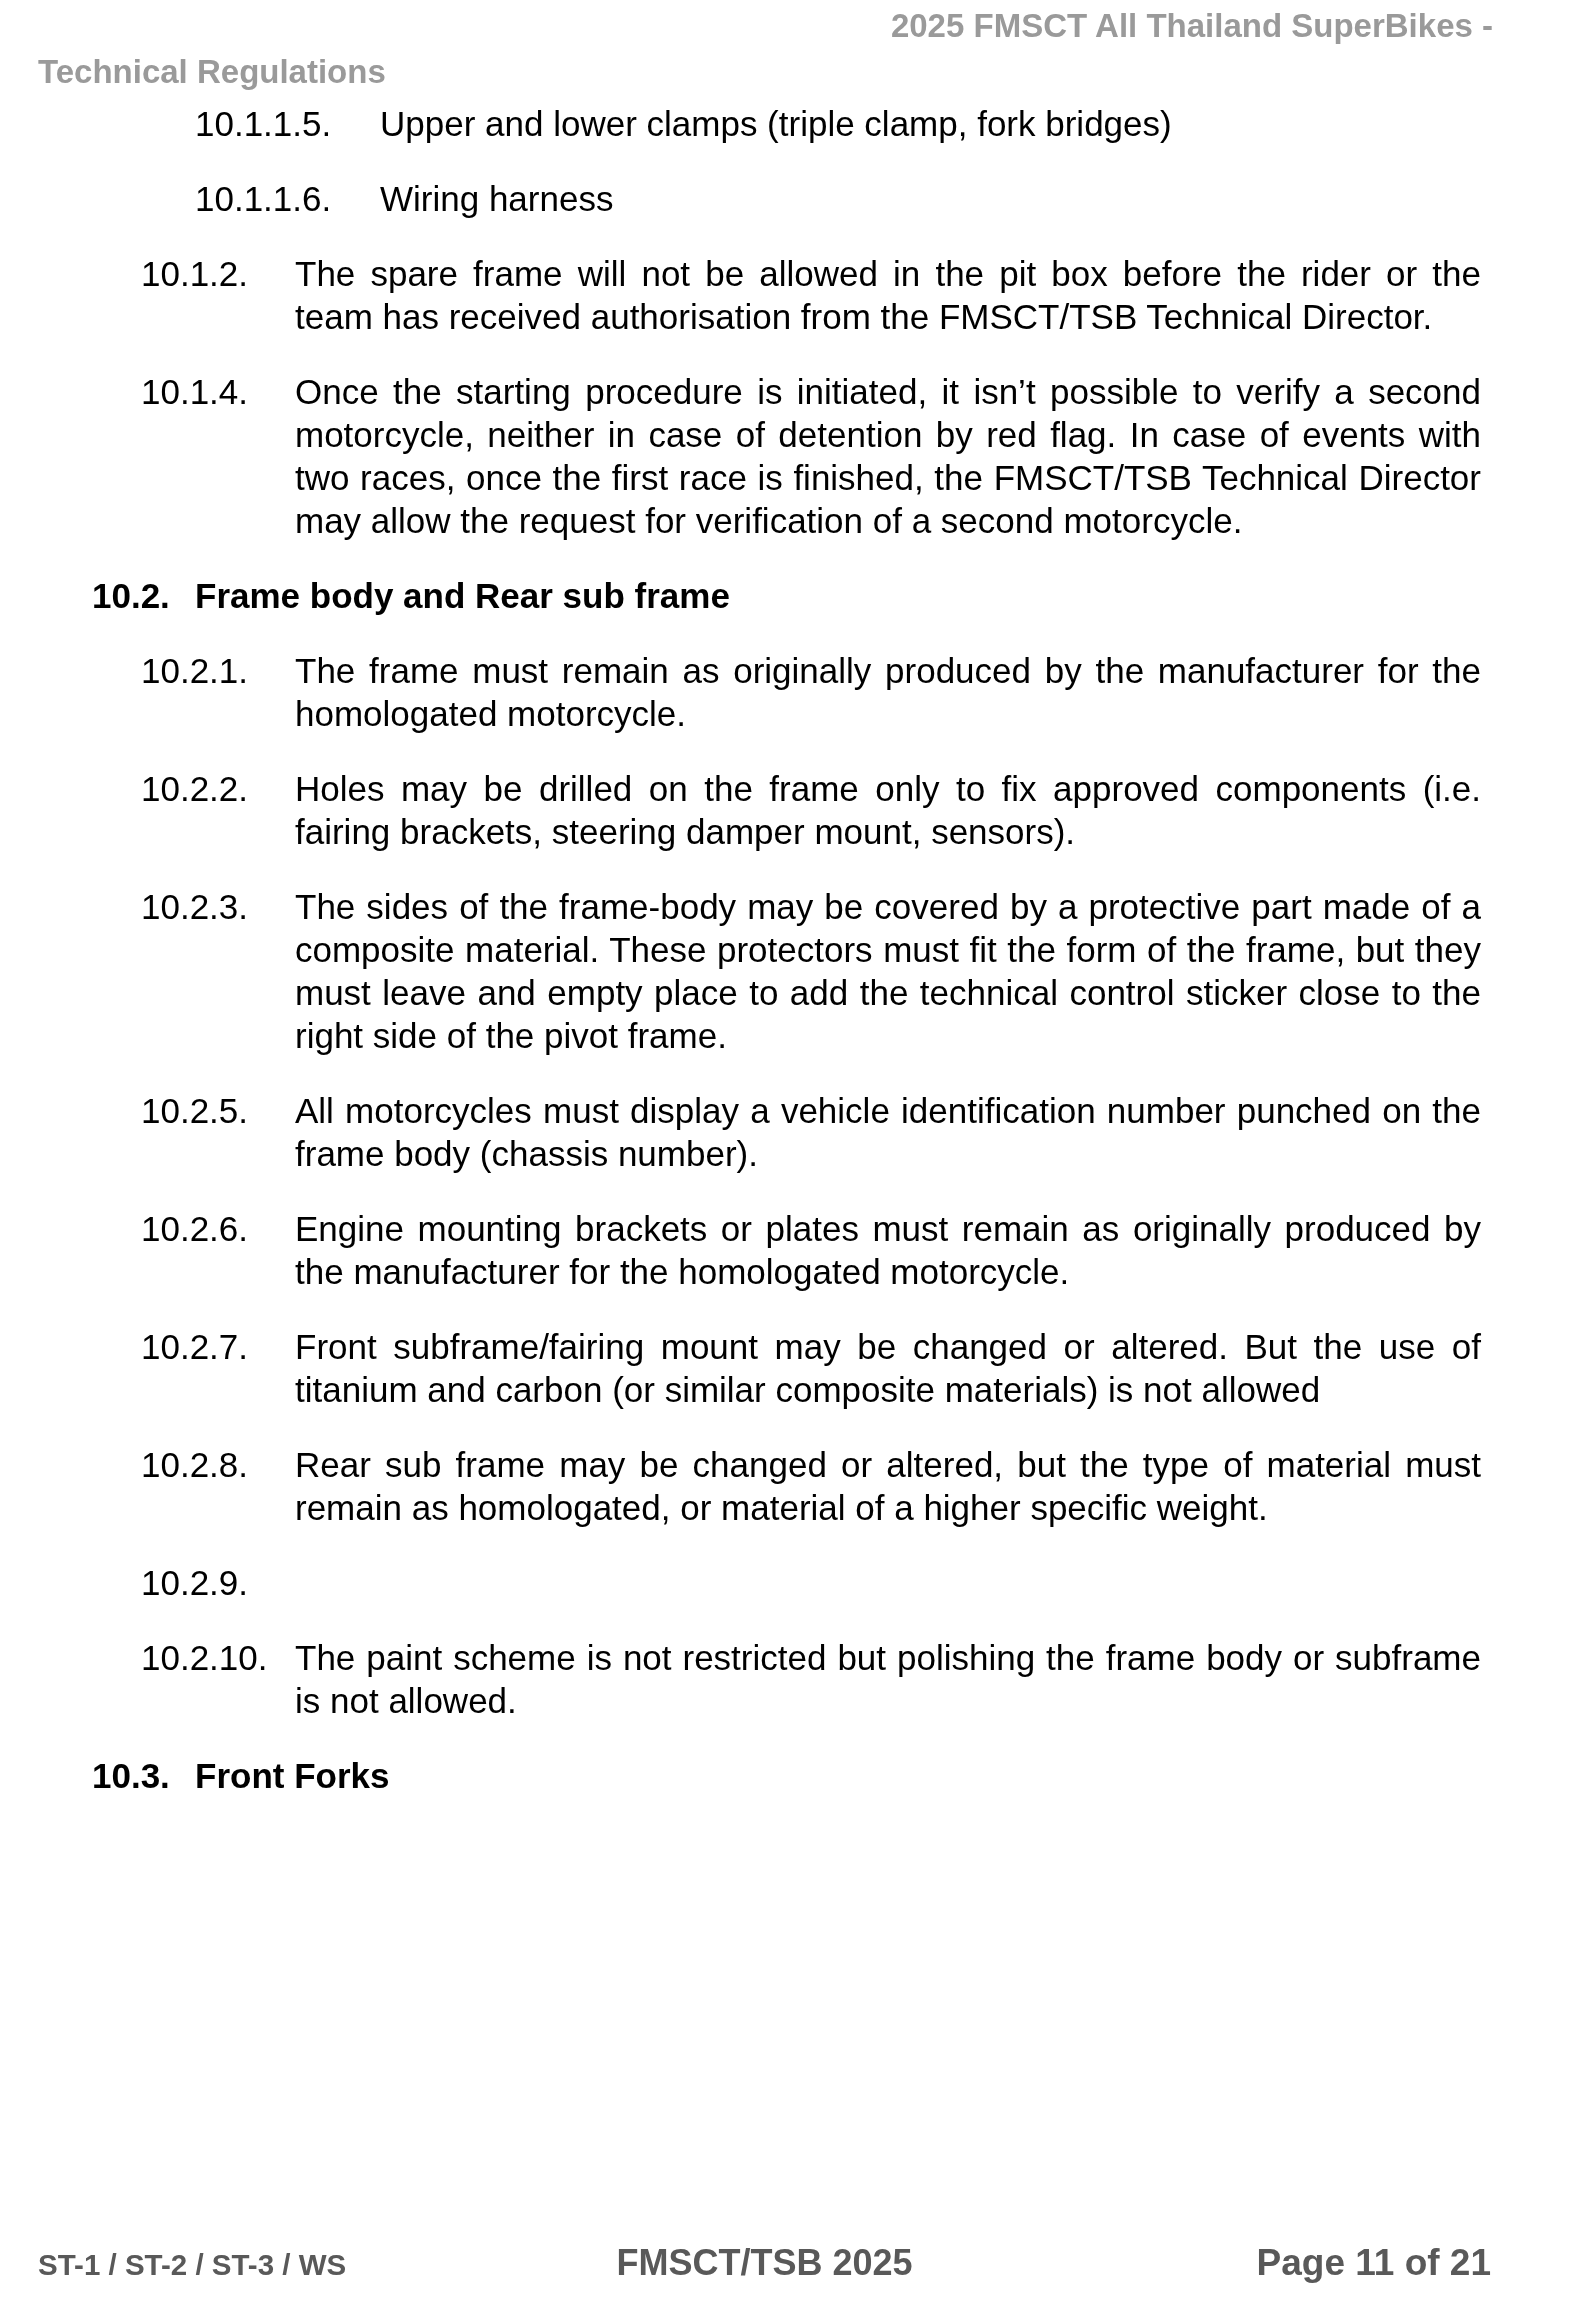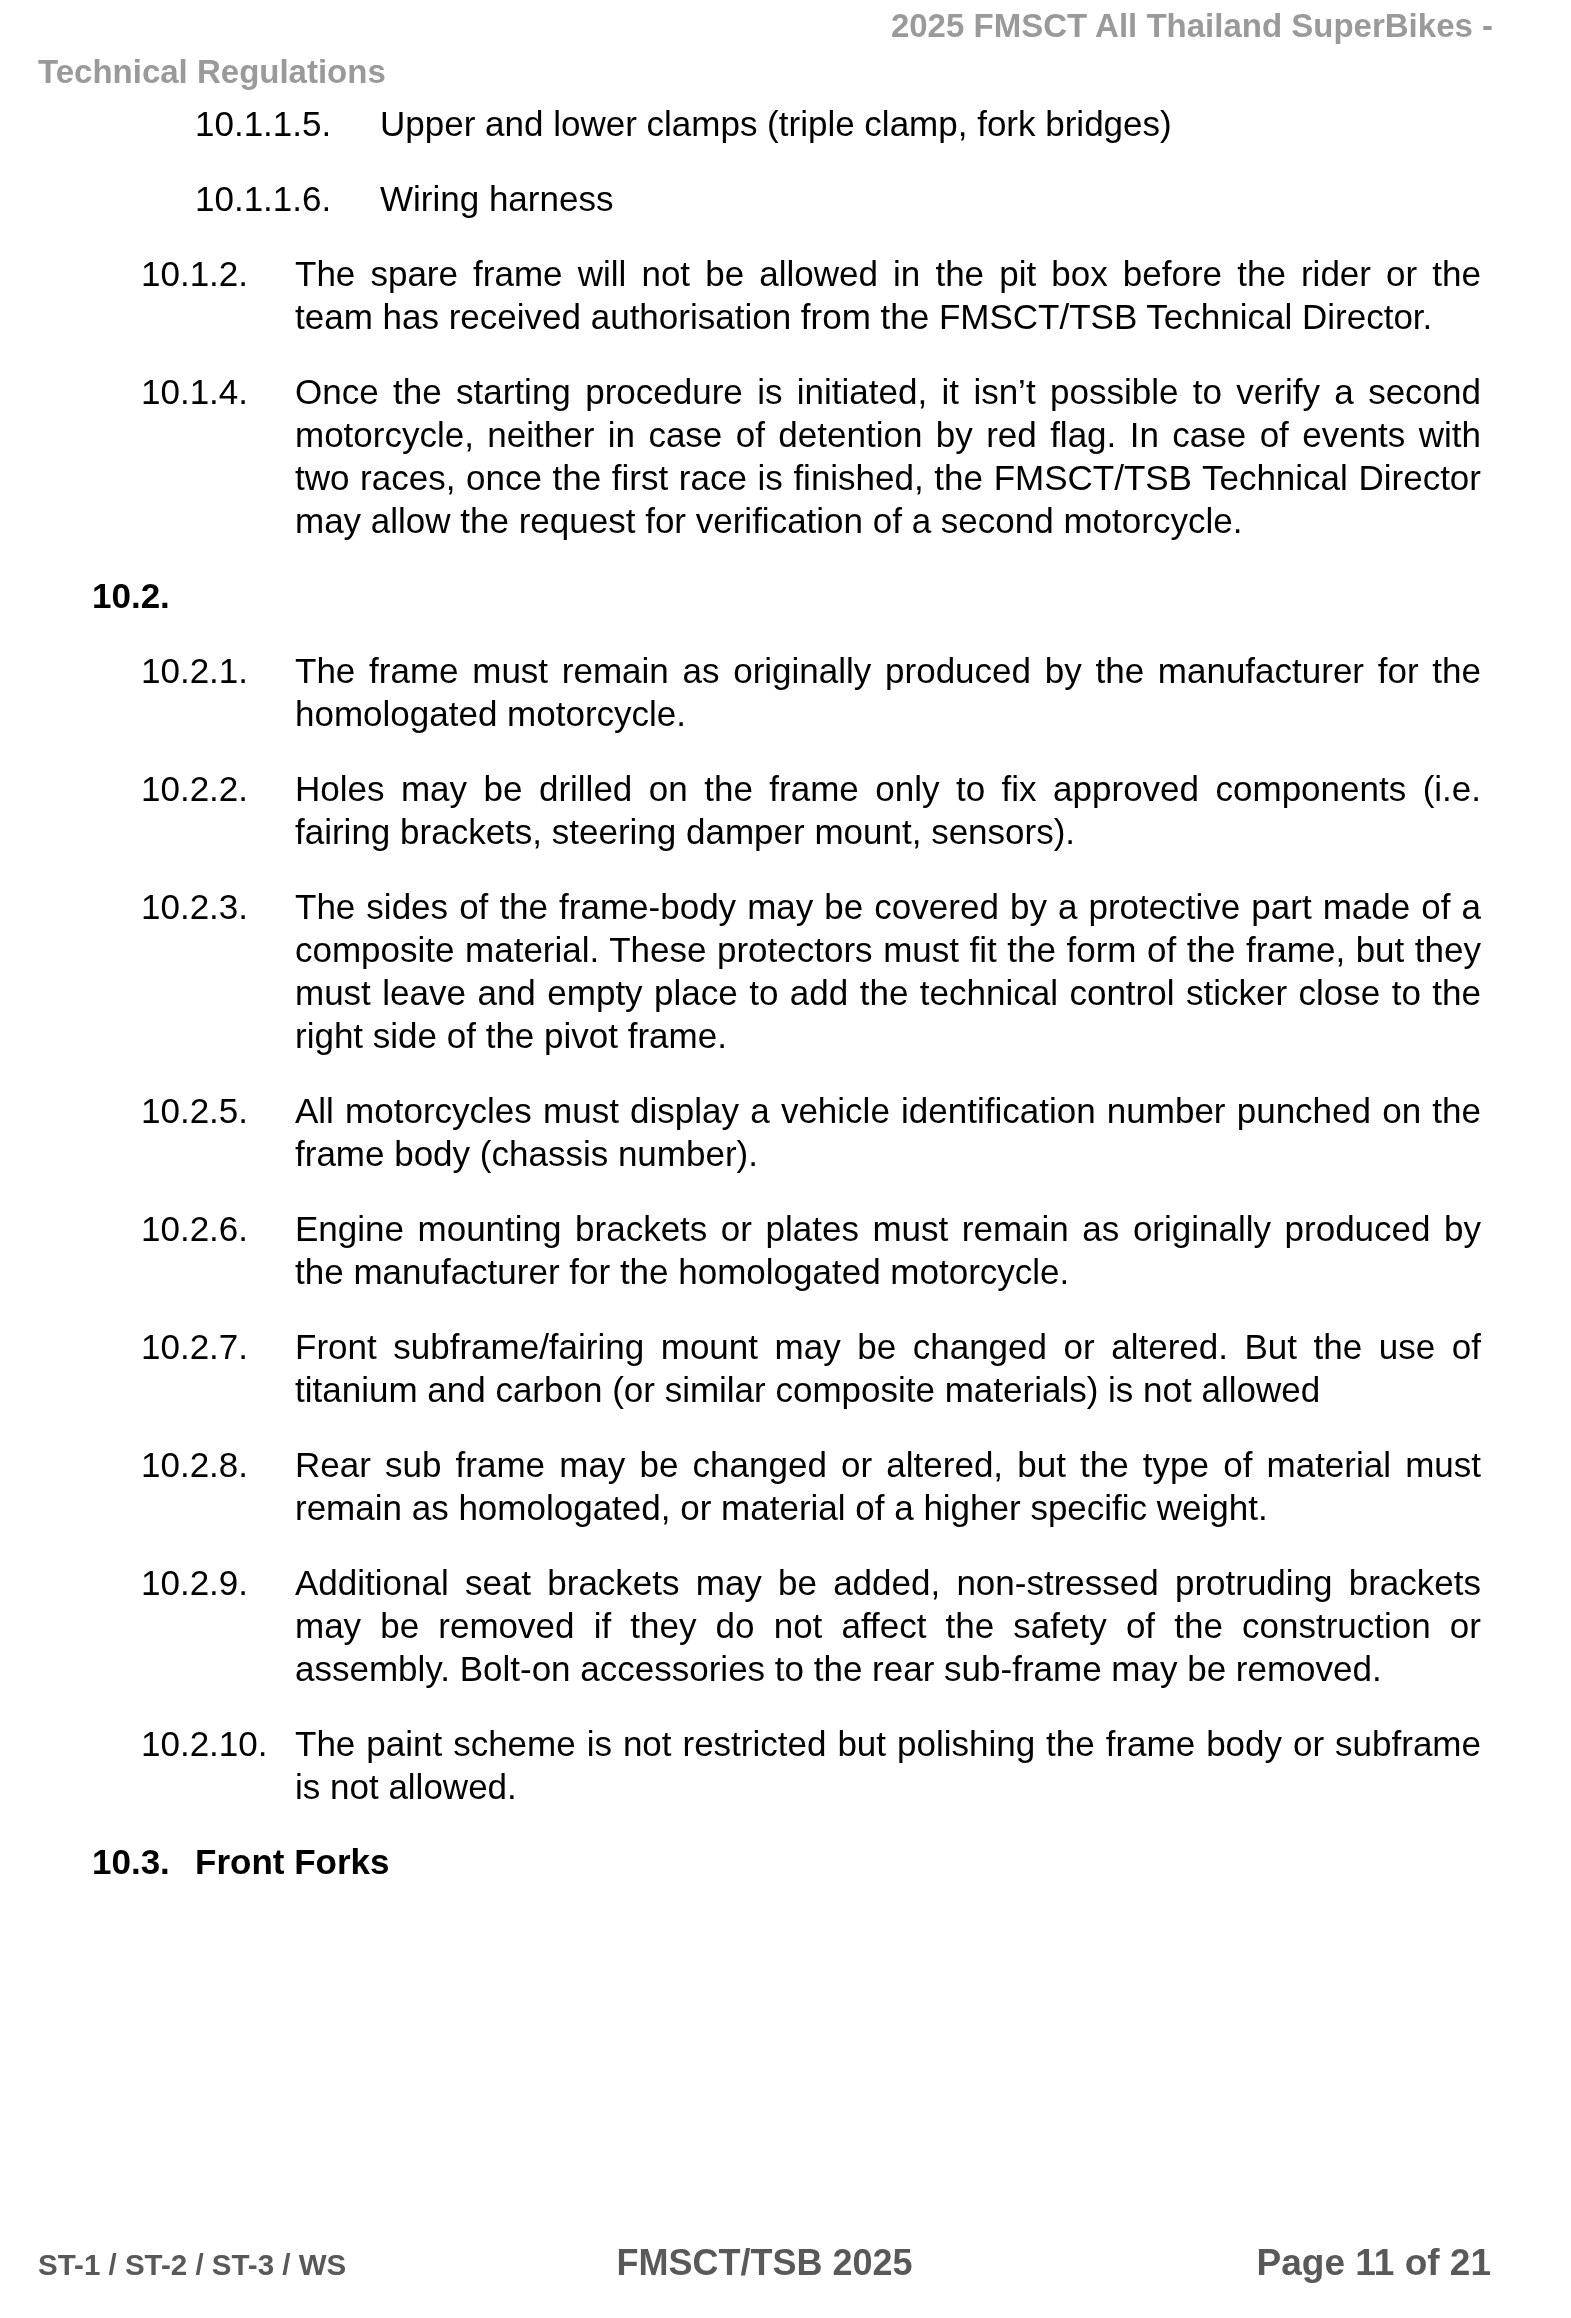--- a/index.html
+++ b/index.html
@@ -112,20 +112,21 @@
     </div>
 
 
     <div class="clause lvl3">
       <span class="num">10.1.4.</span>
       <span class="txt">Once the starting procedure is initiated, it isn’t possible to verify a second motorcycle, neither in case of detention by red flag. In case of events with two races, once the first race is finished, the FMSCT/TSB Technical Director may allow the request for verification of a second motorcycle.</span>
     </div>
 
     <div class="clause lvl2">
       <span class="num">10.2.</span>
+      <span class="txt">Frame body and Rear sub frame</span>
     </div>
 
     <div class="clause lvl3">
       <span class="num">10.2.1.</span>
       <span class="txt">The frame must remain as originally produced by the manufacturer for the homologated motorcycle.</span>
     </div>
 
     <div class="clause lvl3">
       <span class="num">10.2.2.</span>
       <span class="txt">Holes may be drilled on the frame only to fix approved components (i.e. fairing brackets, steering damper mount, sensors).</span>
@@ -152,21 +153,20 @@
       <span class="txt">Front subframe/fairing mount may be changed or altered. But the use of titanium and carbon (or similar composite materials) is not allowed</span>
     </div>
 
     <div class="clause lvl3">
       <span class="num">10.2.8.</span>
       <span class="txt">Rear sub frame may be changed or altered, but the type of material must remain as homologated, or material of a higher specific weight.</span>
     </div>
 
     <div class="clause lvl3">
       <span class="num">10.2.9.</span>
-      <span class="txt">Additional seat brackets may be added, non-stressed protruding brackets may be removed if they do not affect the safety of the construction or assembly. Bolt-on accessories to the rear sub-frame may be removed.</span>
     </div>
 
     <div class="clause lvl3">
       <span class="num">10.2.10.</span>
       <span class="txt">The paint scheme is not restricted but polishing the frame body or subframe is not allowed.</span>
     </div>
 
     <div class="clause lvl2">
       <span class="num">10.3.</span>
       <span class="txt">Front Forks</span>

